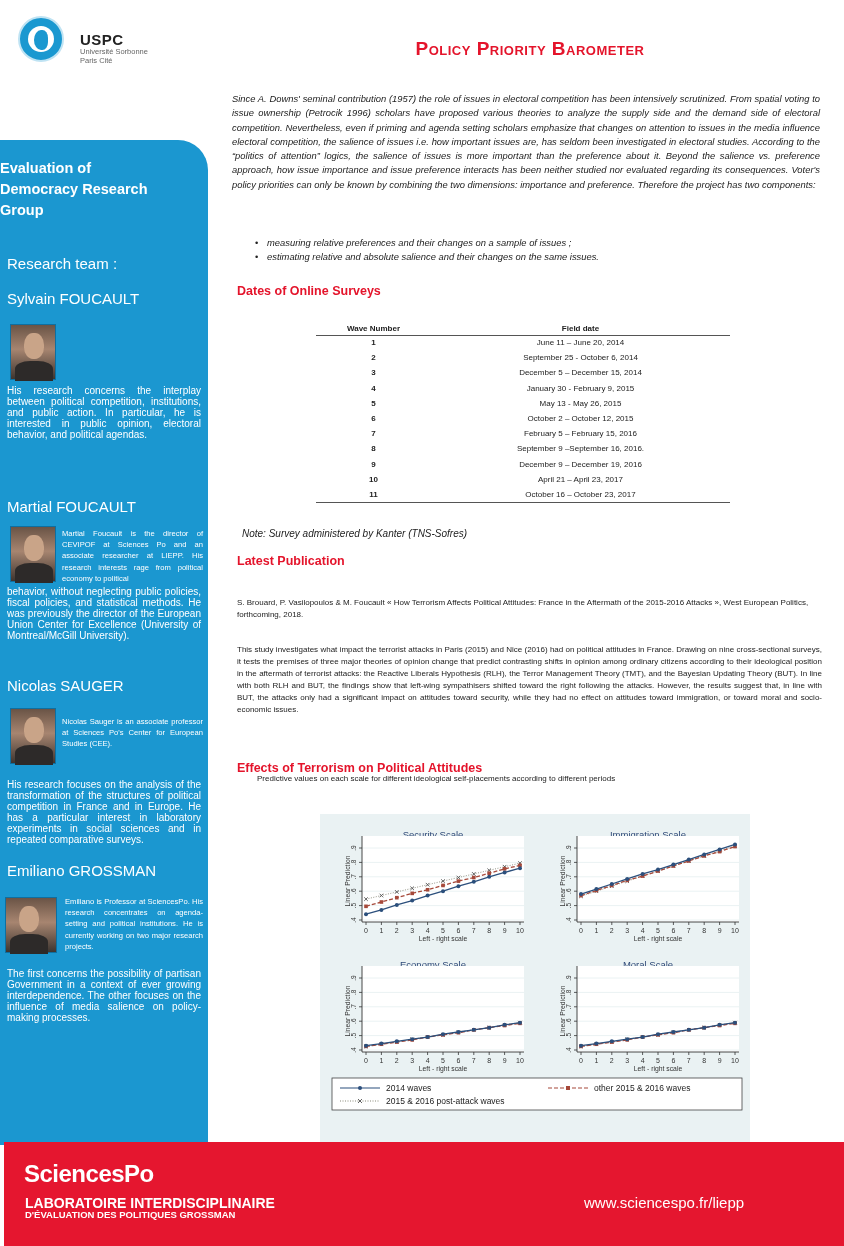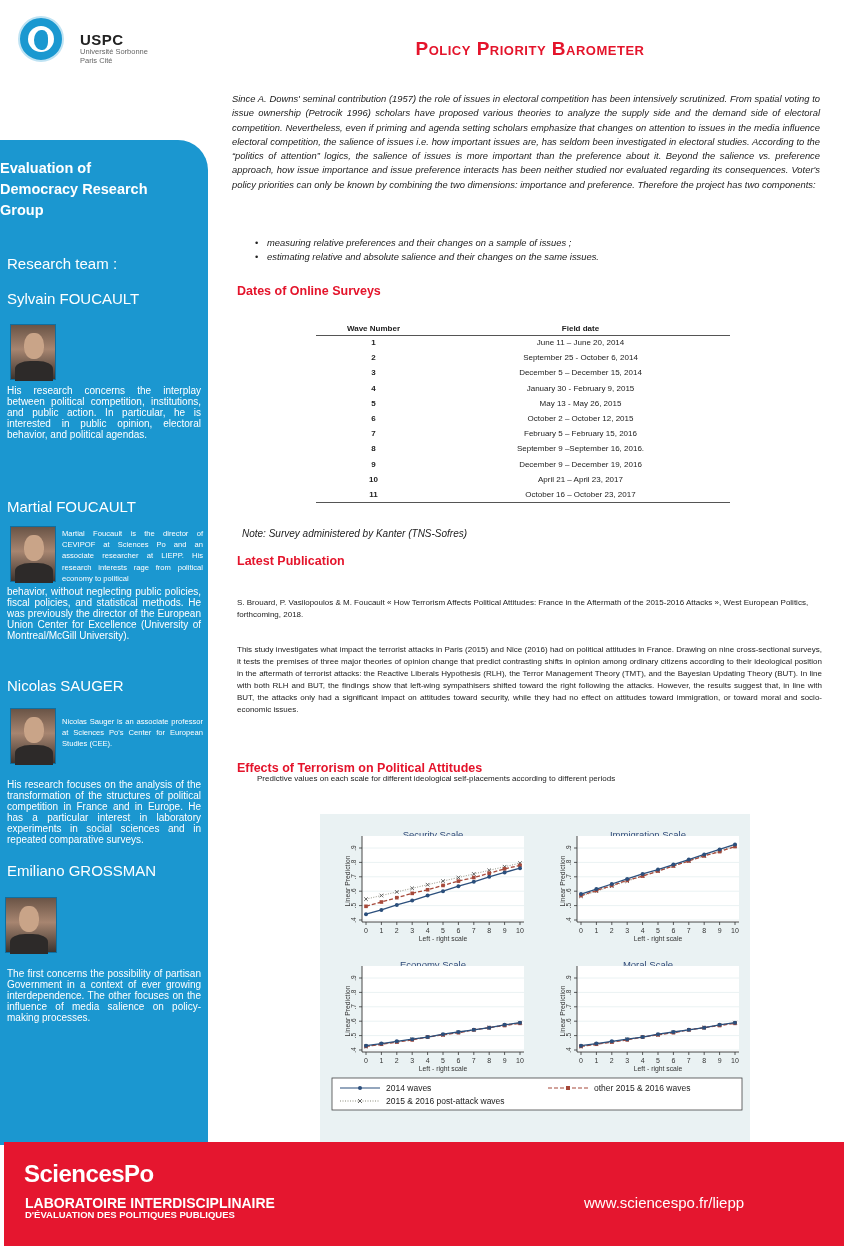--- a/index.html
+++ b/index.html
@@ -98,20 +98,21 @@
       <div class="body"></div>
     </div>
   <div class="bio-side" style="left:62px;top:576px;width:141px;">Nicolas Sauger is an associate professor at Sciences Po's Center for European Studies (CEE).</div>
   <div class="bio-full" style="top:623px;margin-top:16px;">His research focuses on the analysis of the transformation of the structures of political competition in France and in Europe. He has a particular interest in laboratory experiments in social sciences and in repeated comparative surveys.</div>
 
   <div class="member-name" style="top:722px;">Emiliano GROSSMAN</div>
   <div class="member-photo" style="left:5px;top:757px;width:52px;">
       <div class="head"></div>
       <div class="body"></div>
     </div>
+  <div class="bio-side" style="left:65px;top:756px;width:138px;">Emiliano is Professor at SciencesPo. His research concentrates on agenda-setting and political institutions. He is currently working on two major research projects.</div>
   <div class="bio-full" style="top:828px;">The first concerns the possibility of partisan Government in a context of ever growing interdependence. The other focuses on the influence of media salience on policy-making processes.</div>
 </div>
 
 <div class="intro">Since A. Downs' seminal contribution (1957) the role of issues in electoral competition has been intensively scrutinized. From spatial voting to issue ownership (Petrocik 1996) scholars have proposed various theories to analyze the supply side and the demand side of electoral competition. Nevertheless, even if priming and agenda setting scholars emphasize that changes on attention to issues in the media influence electoral competition, the salience of issues i.e. how important issues are, has seldom been investigated in electoral studies. According to the “politics of attention” logics, the salience of issues is more important than the preference about it. Beyond the salience vs. preference approach, how issue importance and issue preference interacts has been neither studied nor evaluated regarding its consequences. Voter's policy priorities can only be known by combining the two dimensions: importance and preference. Therefore the project has two components:</div>
 <ul class="bullets">
   <li>measuring relative preferences and their changes on a sample of issues ;</li>
   <li>estimating relative and absolute salience and their changes on the same issues.</li>
 </ul>
 
 <div class="section-title" style="top:284px;">Dates of Online Surveys</div>
@@ -562,15 +563,15 @@
       <line x1="20" x2="60" y1="287" y2="287" stroke="#8a8a7a" stroke-width="1.2" stroke-dasharray="1,1.5"></line>
       <line x1="38" y1="285" x2="42" y2="289" stroke="#555" stroke-width="0.9"></line>
       <line x1="38" y1="289" x2="42" y2="285" stroke="#555" stroke-width="0.9"></line>
       <text x="66" y="290" font-size="8.5" fill="#222" font-family="Liberation Sans, sans-serif">2015 &amp; 2016 post-attack waves</text>
     </svg>
 </div>
 
 <div class="footer">
   <div class="brand">SciencesPo</div>
   <div class="lab1">LABORATOIRE INTERDISCIPLINAIRE</div>
-  <div class="lab2">D'ÉVALUATION DES POLITIQUES PUBLIQUES</div>
+  <div class="lab2">D'ÉVALUATION DES POLITIQUES GROSSMAN</div>
   <div class="url">www.sciencespo.fr/liepp</div>
 </div>
 
 </body></html>

